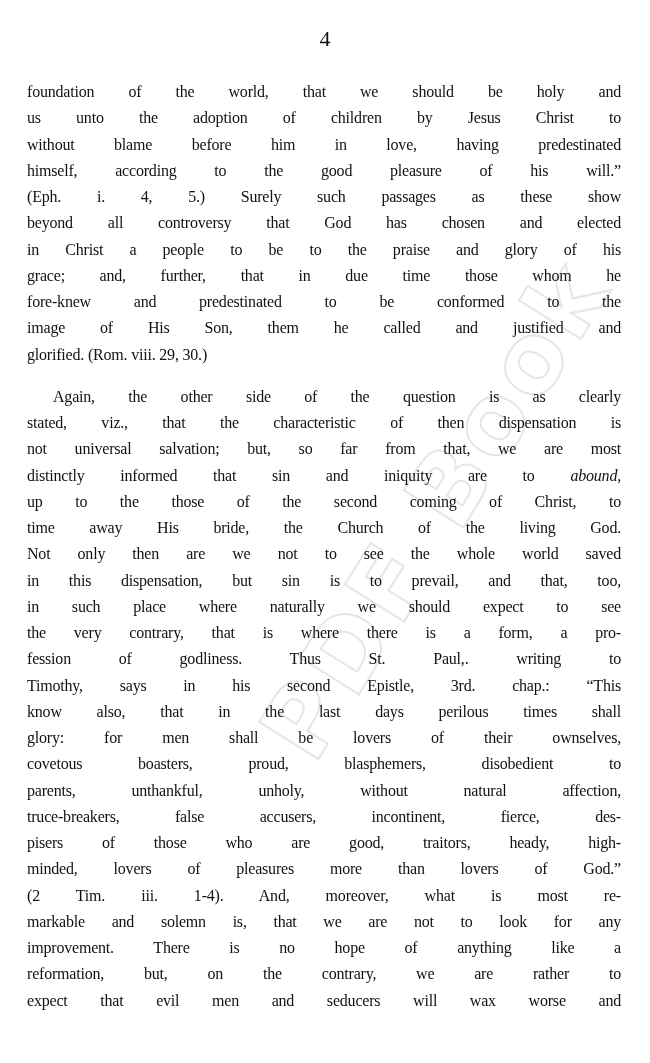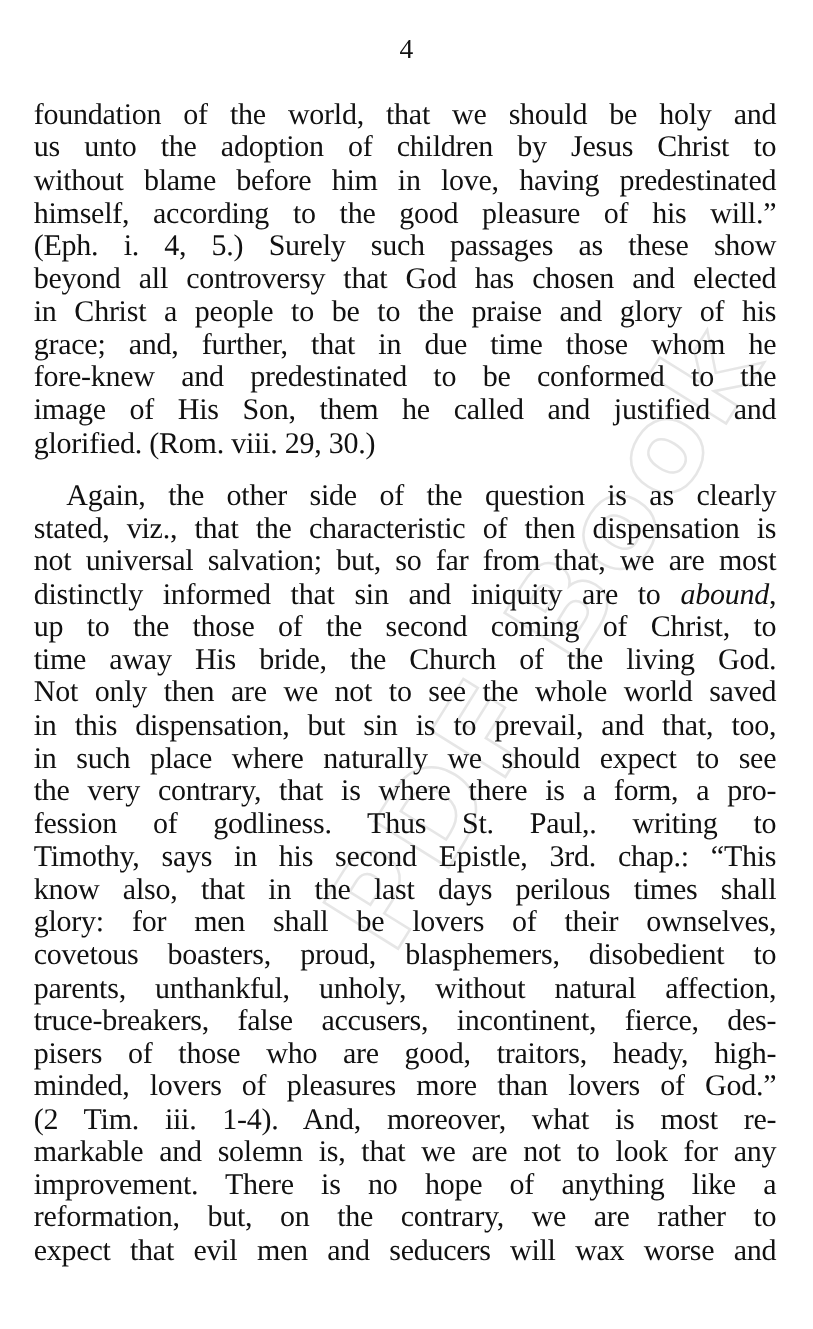--- a/index.html
+++ b/index.html
@@ -50,21 +50,21 @@
       z-index: 1;
     }
     .paragraph {
       margin: 0;
     }
     .paragraph + .paragraph {
       margin-top: 16px;
     }
     .line {
       display: block;
-      font-size: 24px;
+      font-size: 16px;
       line-height: 26.25px;
       height: 26.25px;
       text-align: justify;
       text-align-last: justify;
       white-space: nowrap;
       overflow: visible;
       letter-spacing: -0.2px;
     }
     .line.last {
       text-align-last: left;

